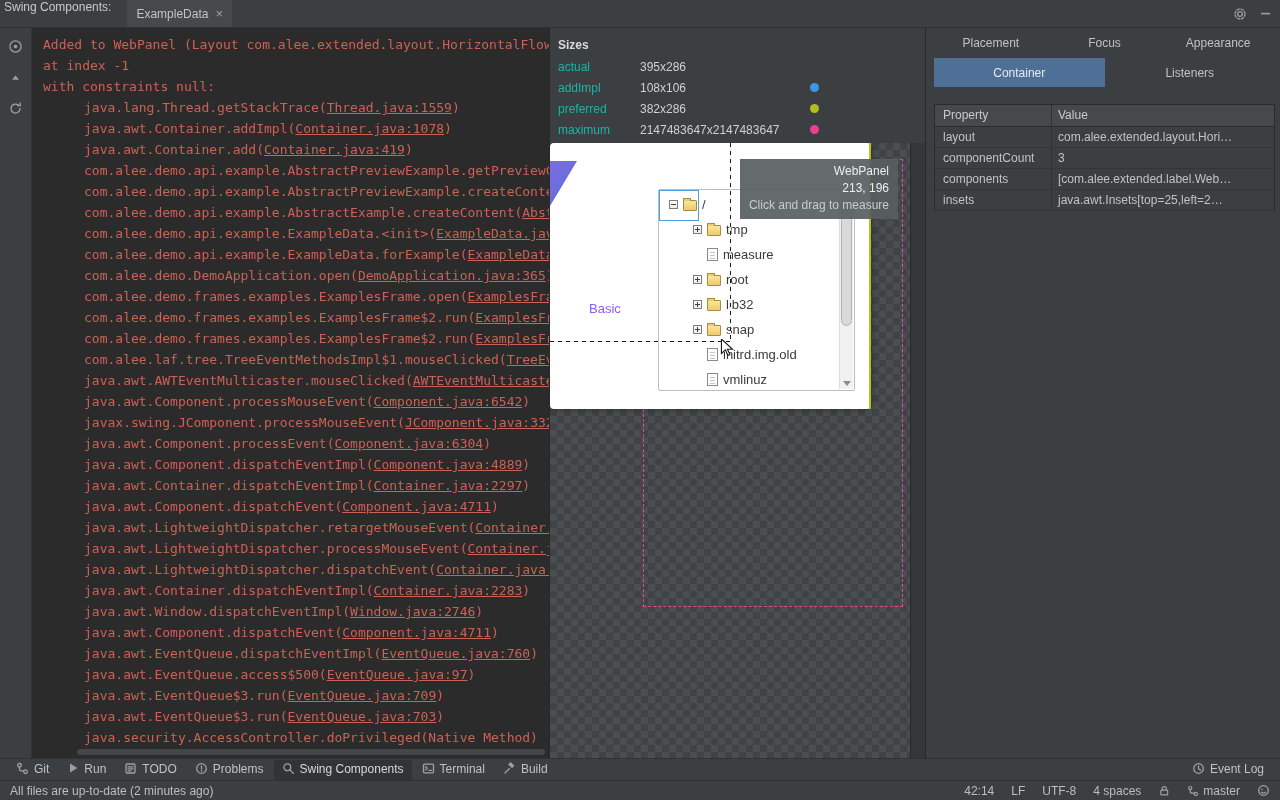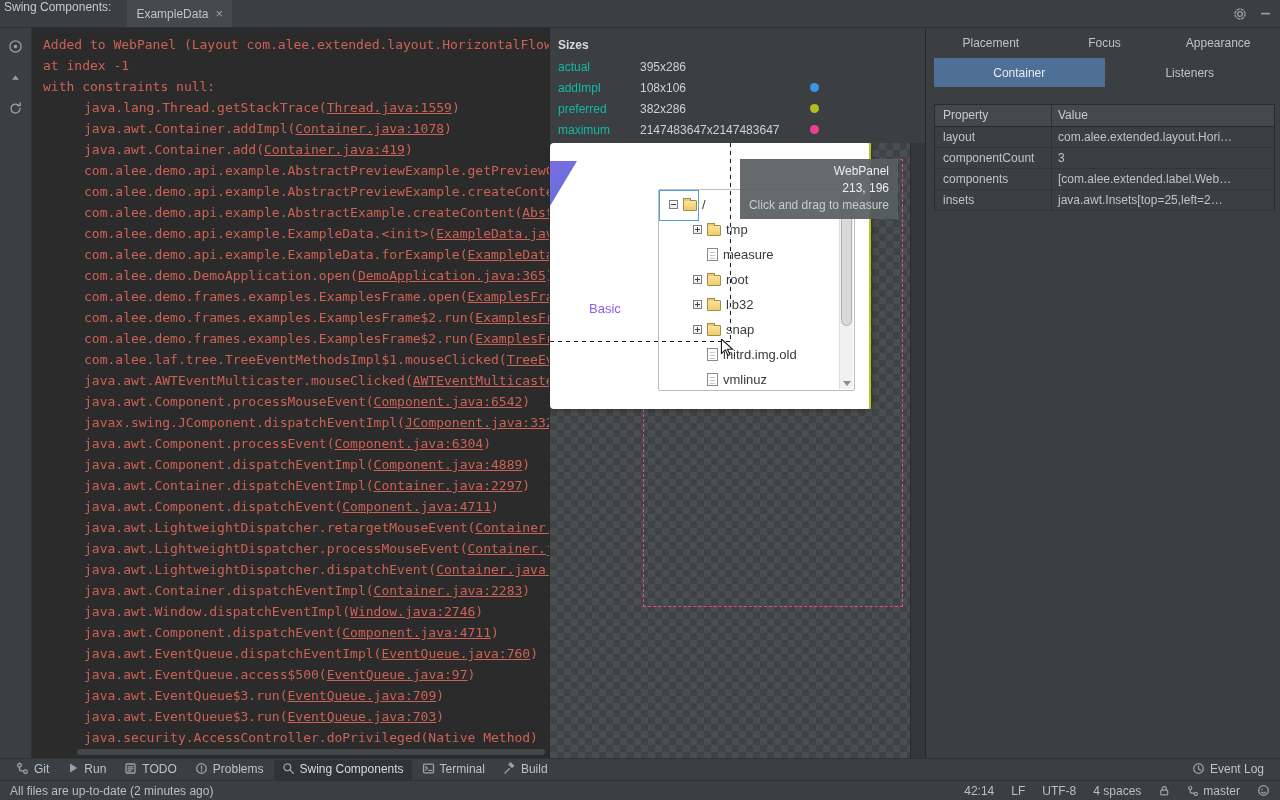--- a/index.html
+++ b/index.html
@@ -207,21 +207,21 @@
           <div class="cline ind"><span class="cpre">com.alee.demo.frames.examples.ExamplesFrame$2.run(</span><span class="clnk">ExamplesFrame.java:75</span></div>
 
           <div class="cline ind"><span class="cpre">com.alee.demo.frames.examples.ExamplesFrame$2.run(</span><span class="clnk">ExamplesFrame.java:71</span></div>
 
           <div class="cline ind"><span class="cpre">com.alee.laf.tree.TreeEventMethodsImpl$1.mouseClicked(</span><span class="clnk">TreeEventMethodsImpl.java:61</span></div>
 
           <div class="cline ind"><span class="cpre">java.awt.AWTEventMulticaster.mouseClicked(</span><span class="clnk">AWTEventMulticaster.java:270</span></div>
 
           <div class="cline ind"><span class="cpre">java.awt.Component.processMouseEvent(</span><span class="clnk">Component.java:6542</span><span class="cpre">)</span></div>
 
-          <div class="cline ind"><span class="cpre">javax.swing.JComponent.dispatchEventImpl(</span><span class="clnk">JComponent.java:3324</span></div>
+          <div class="cline ind"><span class="cpre">javax.swing.JComponent.processMouseEvent(</span><span class="clnk">JComponent.java:3324</span></div>
 
           <div class="cline ind"><span class="cpre">java.awt.Component.processEvent(</span><span class="clnk">Component.java:6304</span><span class="cpre">)</span></div>
 
 
           <div class="cline ind"><span class="cpre">java.awt.Component.dispatchEventImpl(</span><span class="clnk">Component.java:4889</span><span class="cpre">)</span></div>
 
           <div class="cline ind"><span class="cpre">java.awt.Container.dispatchEventImpl(</span><span class="clnk">Container.java:2297</span><span class="cpre">)</span></div>
 
           <div class="cline ind"><span class="cpre">java.awt.Component.dispatchEvent(</span><span class="clnk">Component.java:4711</span><span class="cpre">)</span></div>
 

